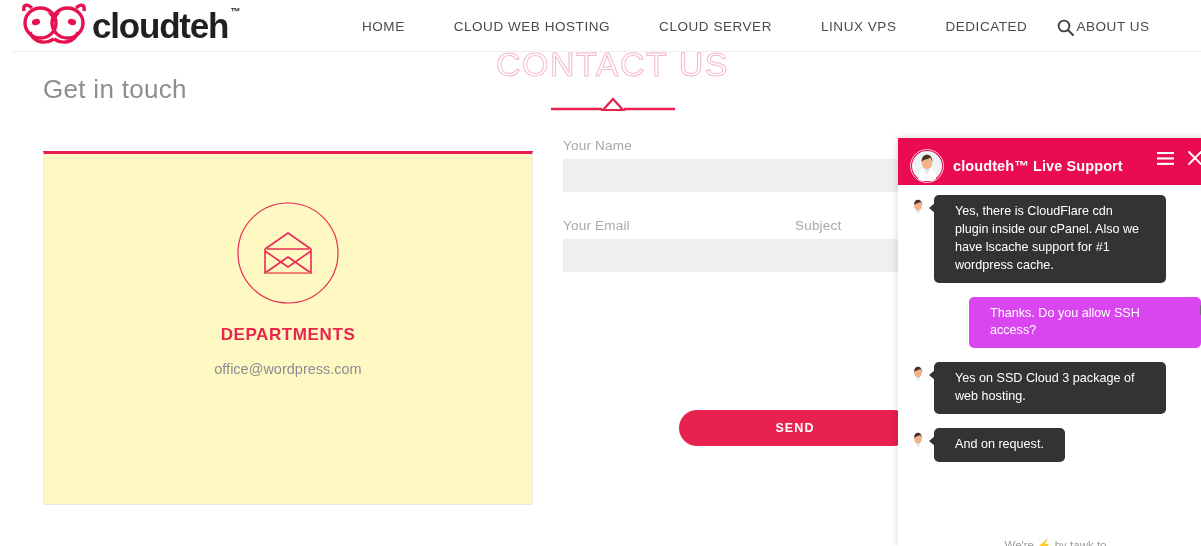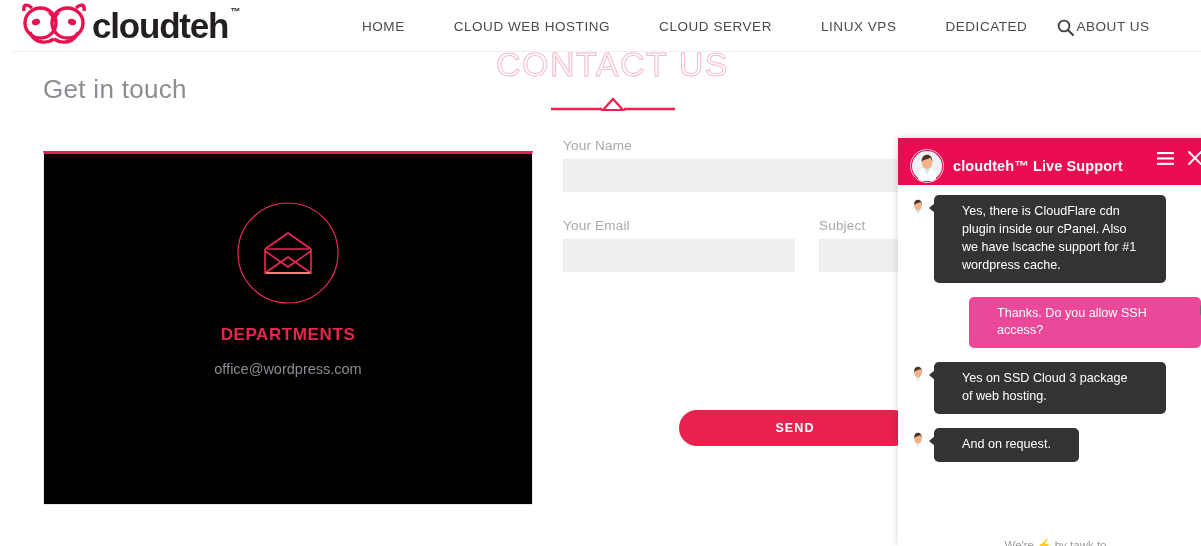--- a/index.html
+++ b/index.html
@@ -67,21 +67,21 @@
   #get-in-touch {
     position: absolute; left: 31px; top: 74px;
     font-size: 26px; font-weight: 300; color: #8d8d94;
     letter-spacing: 0.3px;
   }
 
   
   #departments-card {
     position: absolute; left: 31px; top: 151px;
     width: 490px; height: 354px;
-    background: #000000;
+    background: #fef9c3;
     border: 1px solid #e9e9e9;
     border-top: 3px solid #e91e53;
   }
   .env-circle {
     position:absolute; left: 50%; top: 47px; transform: translateX(-50%);
     width: 104px; height: 104px;
   }
   #departments-title {
     position:absolute; left:0; top:171px; width:100%;
     text-align:center; color:#e8254f; font-weight: bold;
@@ -98,21 +98,21 @@
   
   #contact-form { position:absolute; left: 551px; top: 138px; width: 560px; }
   .field-label {
     font-size: 13.5px; color: #a8a8ae; font-weight: 300; letter-spacing: 0.2px;
     margin-bottom: 6px; display:block;
   }
   .input-box {
     background: #efefef; border: none; width: 100%; display:block;
   }
   .row-1 .input-box { height: 33px; }
-  .row-2 { display: flex; gap: 24px; margin-top: 26px; }
+  .row-2 { display: flex; margin-top: 26px; }
   .row-2 .col-email { width: 232px; }
   .row-2 .col-subject { width: 232px; }
   .row-2 .input-box { height: 33px; }
   .row-3 { margin-top: 25px; }
   .row-3 .input-box { height: 71px; }
   #send-button {
     position:absolute; left: 116px; top: 272px;
     width: 232px; height: 36px;
     background: #e8214e; color:#fff; border:none; border-radius: 18px;
     font-size: 12.5px; font-weight: bold; letter-spacing: 1.1px;
@@ -146,26 +146,26 @@
 
   #chat-body {
     position: relative; height: 361px; background:#fff;
     padding: 10px 12px 0 9px; overflow:hidden;
   }
   .msg-row { display:flex; align-items:flex-start; margin-bottom: 14px; }
   .msg-row.agent { justify-content:flex-start; }
   .msg-row.visitor { justify-content:flex-end; }
   .msg-avatar { width: 22px; height: 22px; flex:0 0 auto; margin-top: 2px; margin-right: 5px; }
   .bubble {
-    position:relative; border-radius: 5px; padding: 8px 28px;
+    position:relative; border-radius: 5px; padding: 8px 21px;
     font-size: 12.6px; line-height: 1.42; color:#ffffff;
     max-width: 232px;
   }
   .bubble.agent-b { background:#333333; }
-  .bubble.visitor-b { background:#ec4899; }
+  .bubble.visitor-b { background:#d946ef; }
   .bubble.agent-b::before {
     content:""; position:absolute; left:-5px; top:8px;
     border-top: 5px solid transparent; border-bottom: 5px solid transparent;
     border-right: 6px solid #333333;
   }
   .bubble.visitor-b::after {
     content:""; position:absolute; right:-5px; top:8px;
     border-top: 5px solid transparent; border-bottom: 5px solid transparent;
     border-left: 6px solid #6e6e6e;
   }

